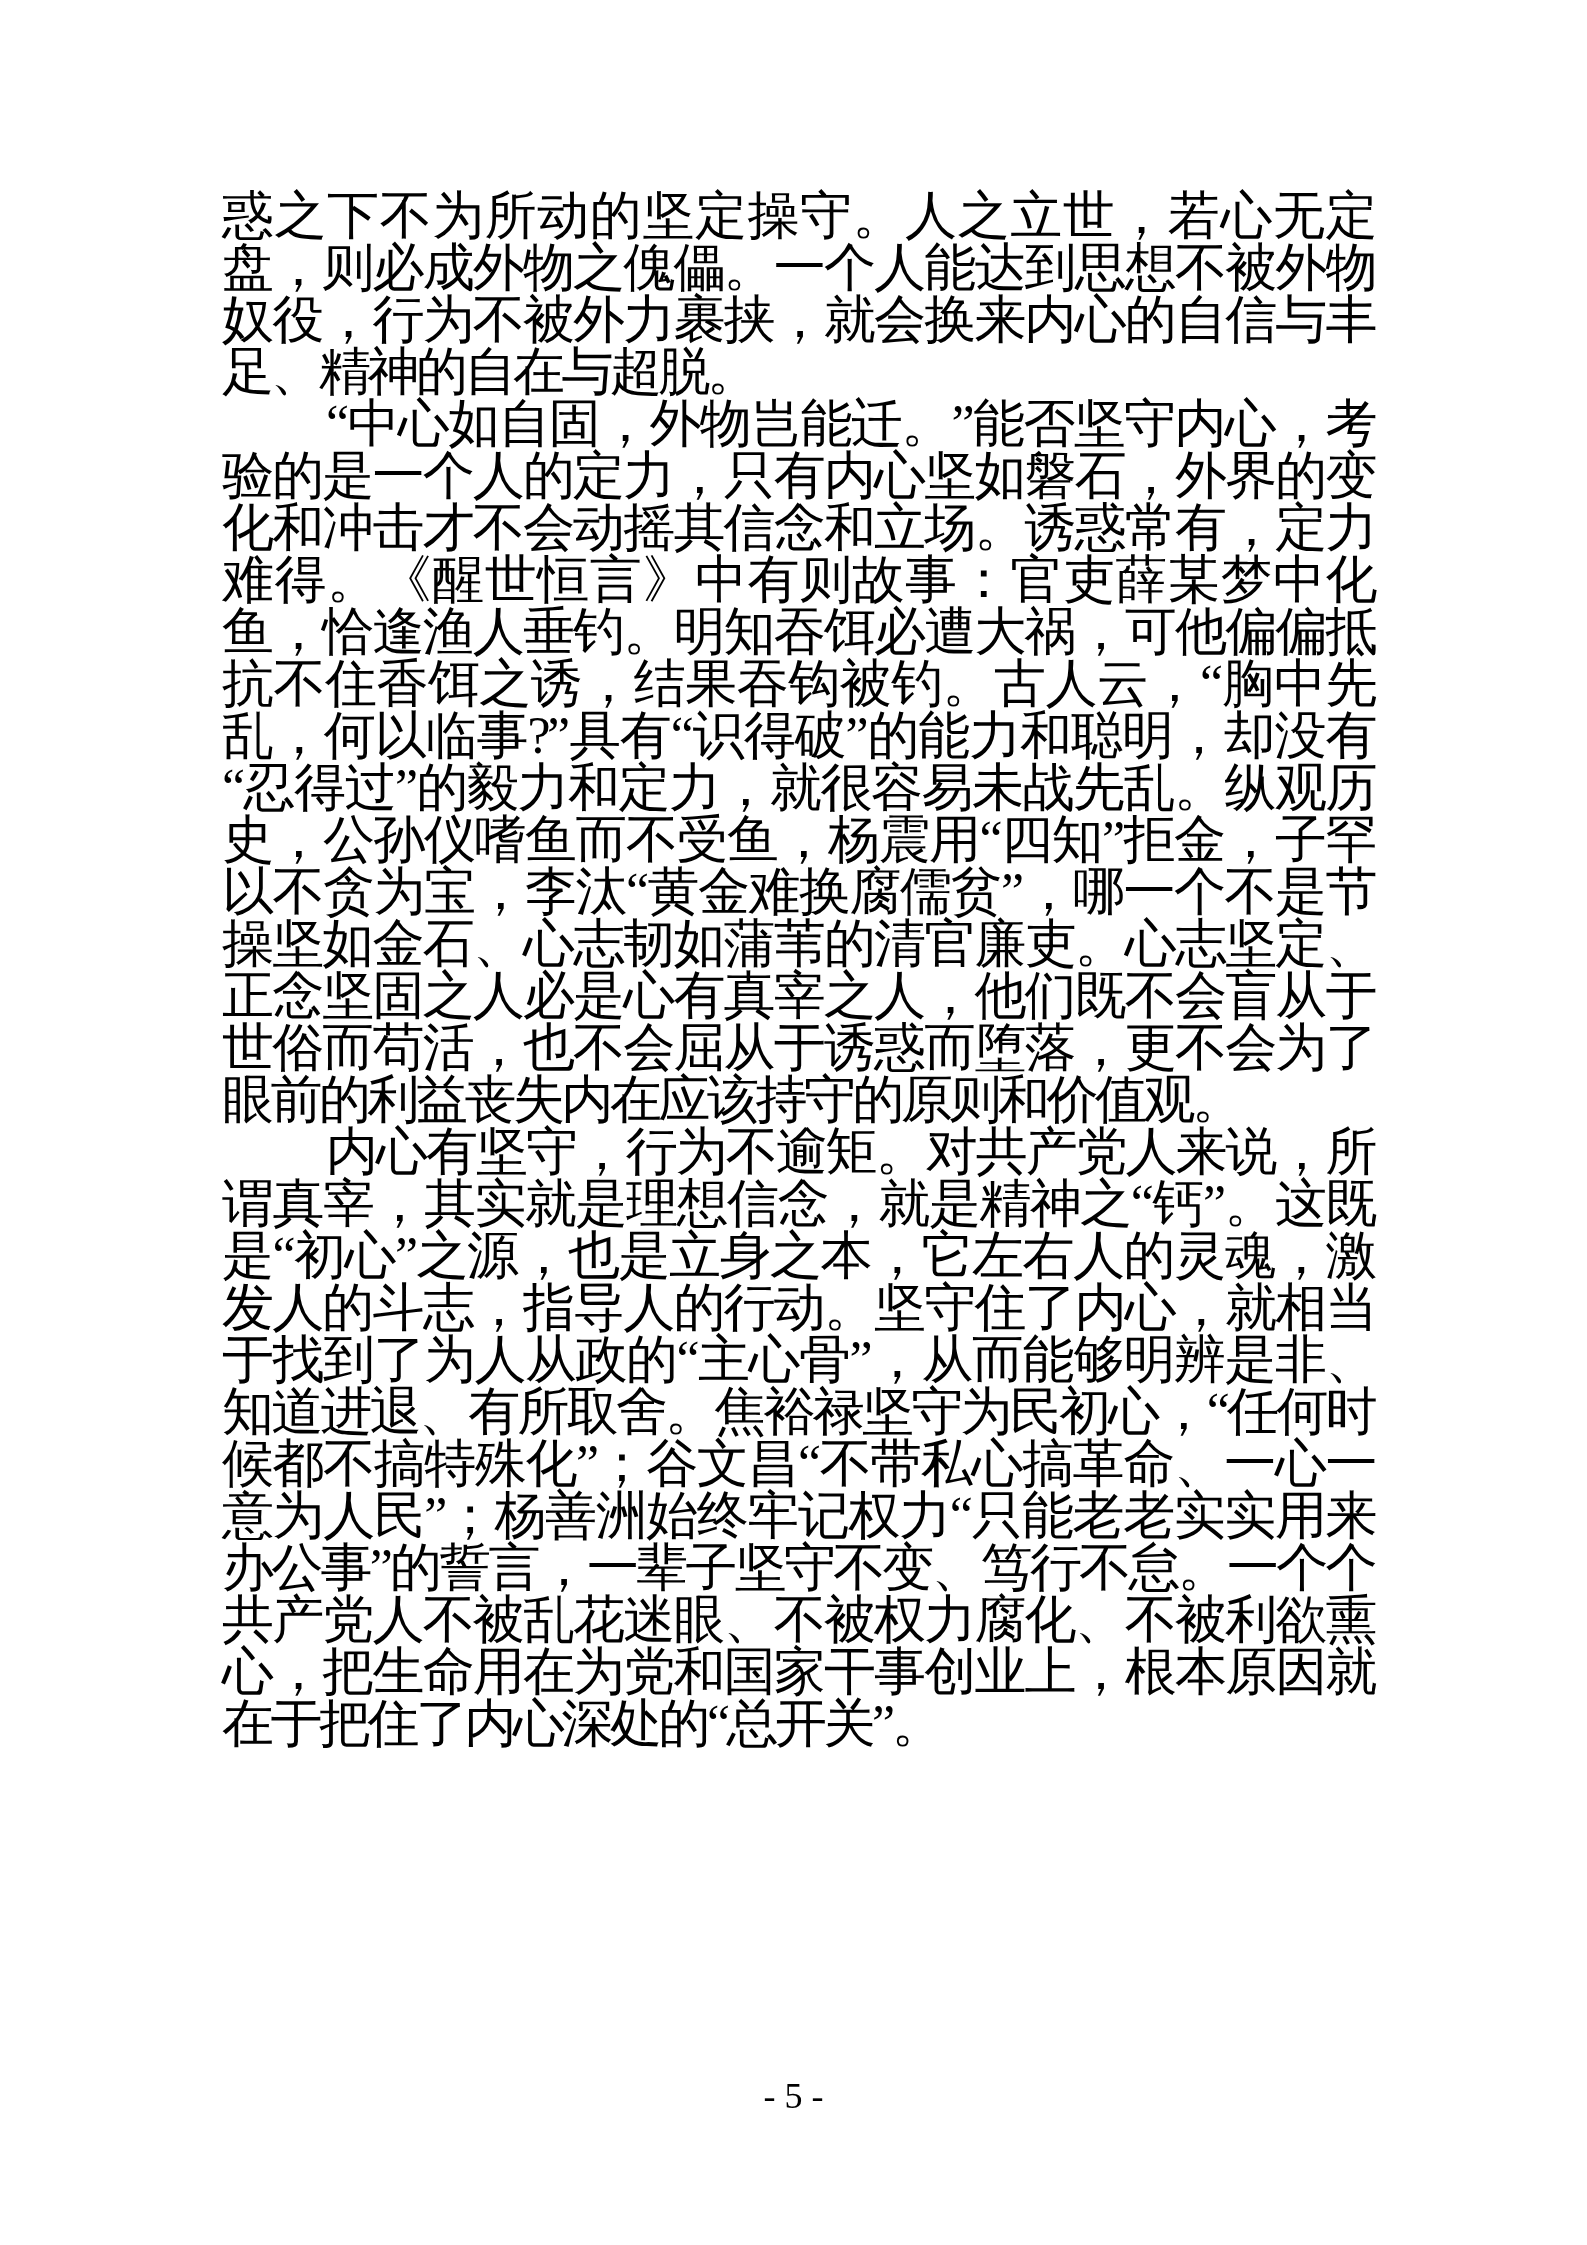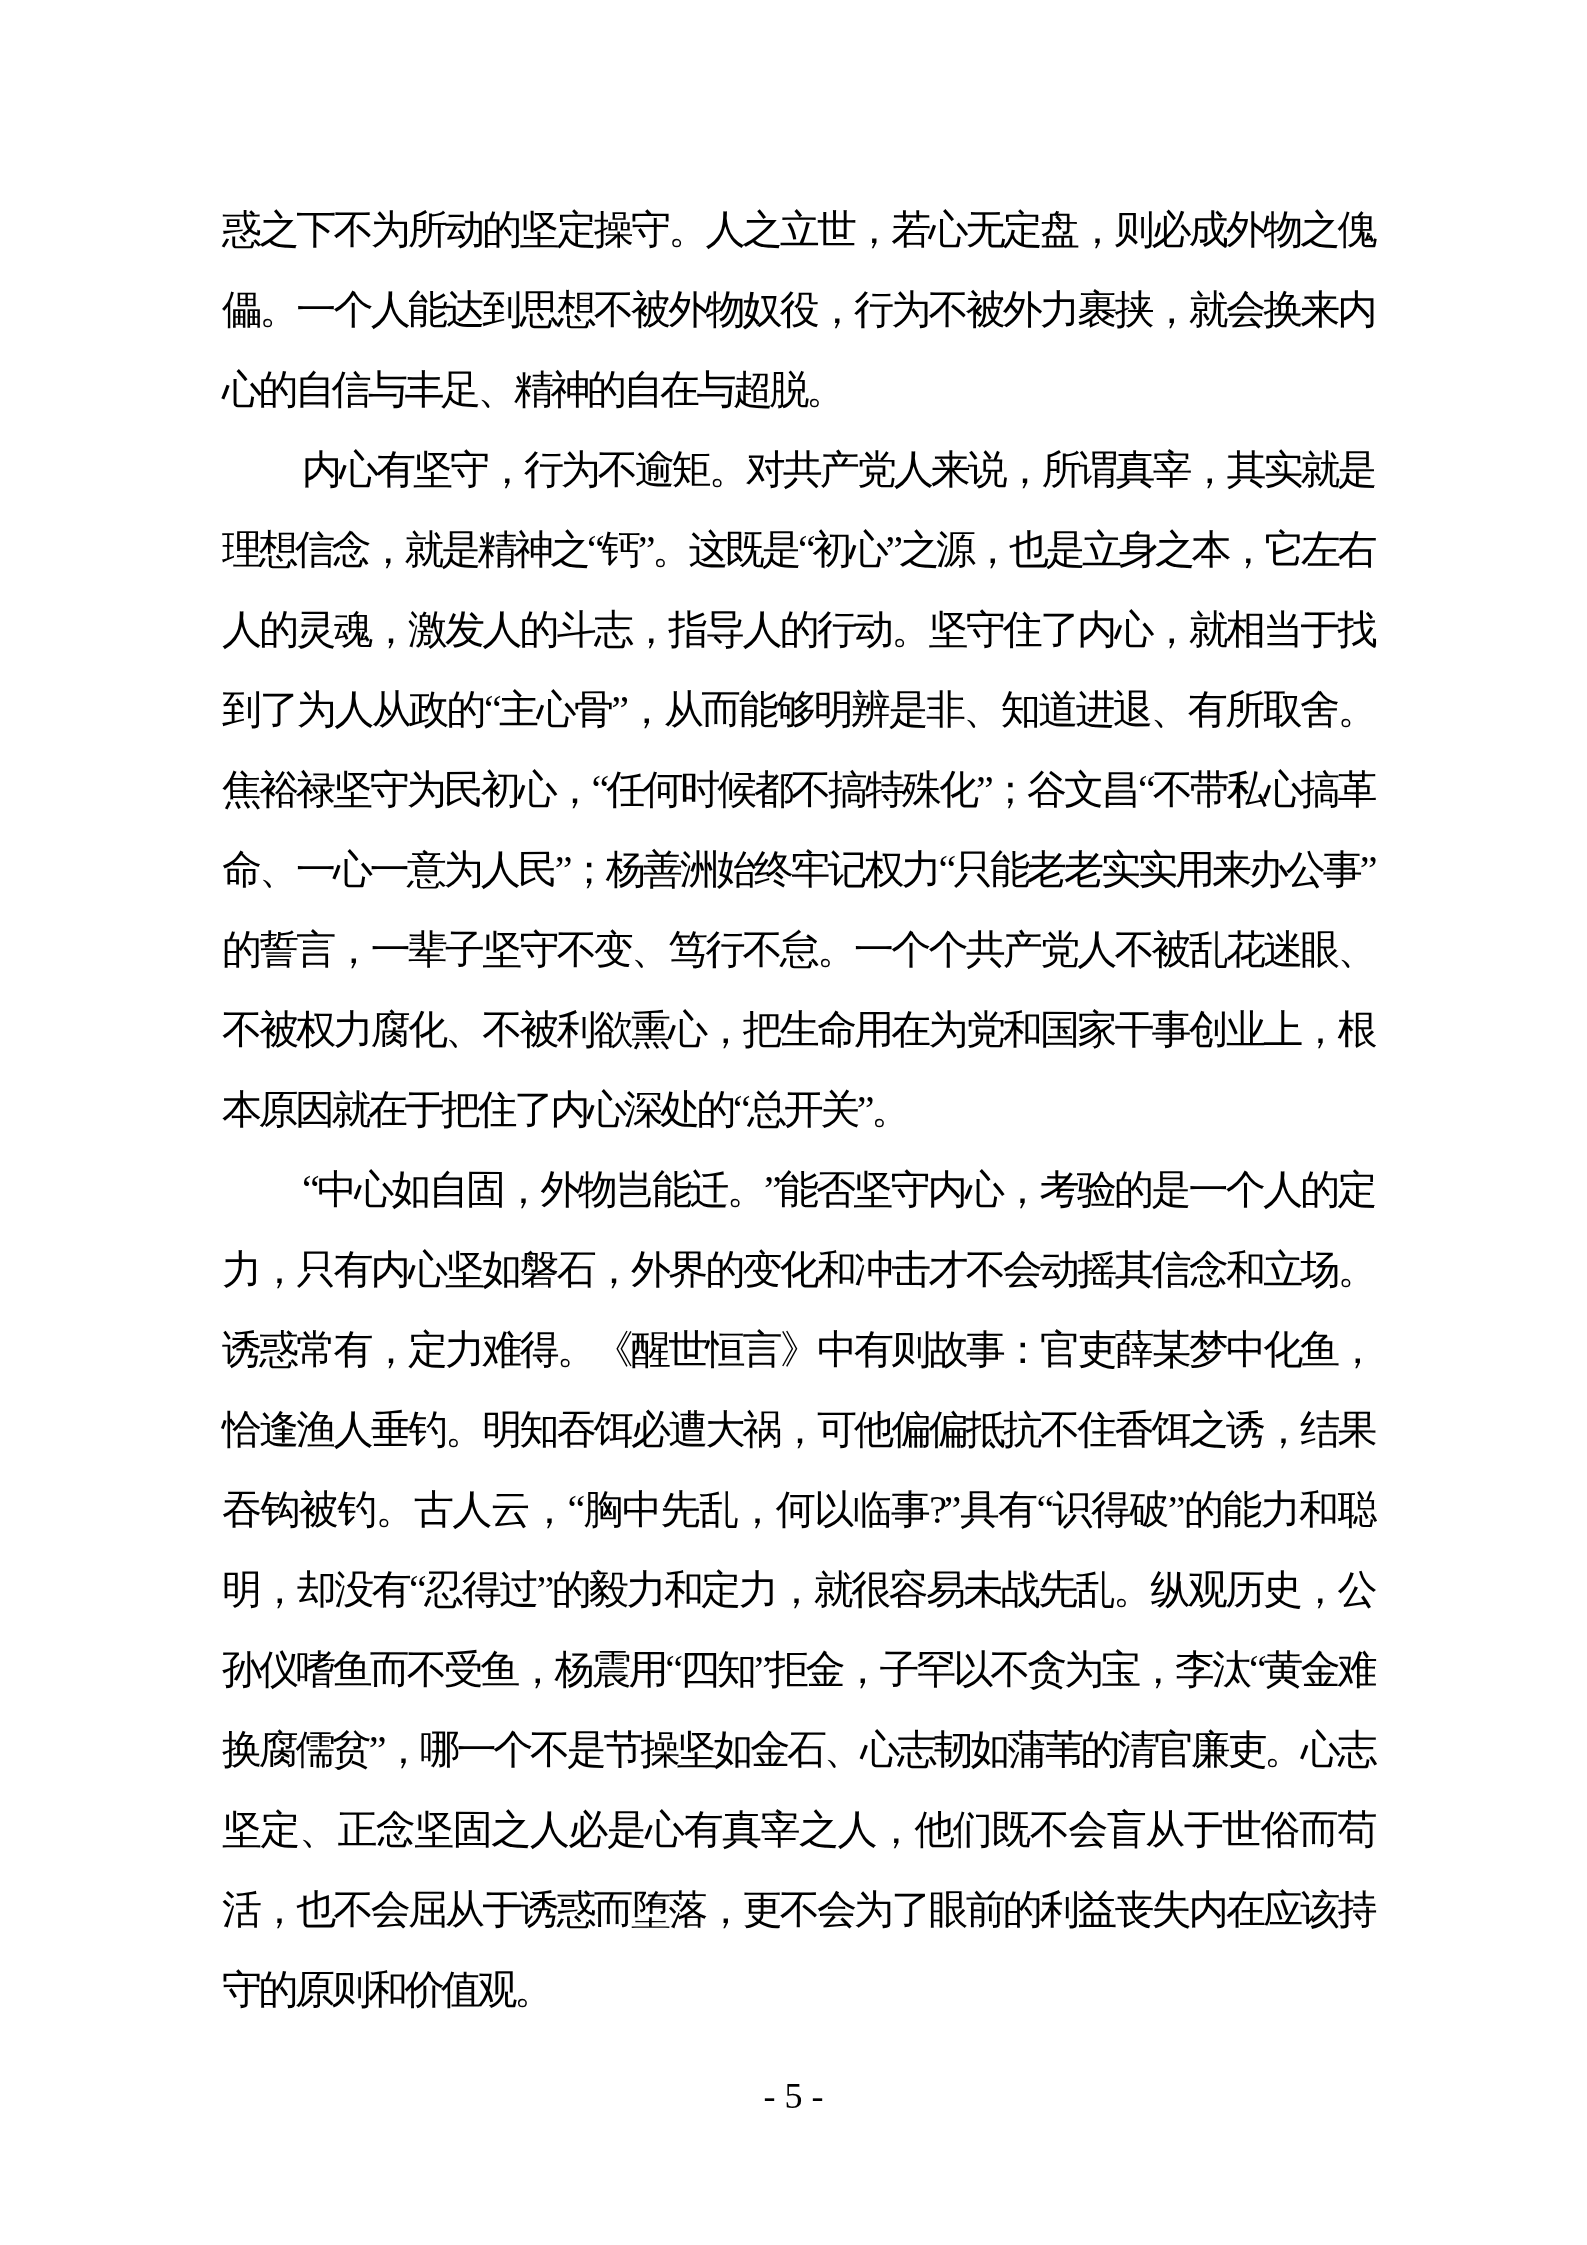--- a/index.html
+++ b/index.html
@@ -14,22 +14,22 @@
     background: #ffffff;
     color: #000000;
     font-family: "Liberation Serif", "DejaVu Serif", serif;
     overflow: hidden;
   }
   .body-text {
     position: absolute;
     left: 222px;
     top: 190px;
     width: 1152px;
-    font-size: 40px;
-    line-height: 80px;
+    font-size: 52px;
+    line-height: 52px;
     letter-spacing: -3.5px;
     text-align: justify;
     text-justify: inter-ideograph;
   }
   .body-text p {
     margin: 0;
     padding: 0;
   }
   .body-text p.indent {
     text-indent: 2em;
@@ -46,19 +46,19 @@
     color: #000000;
   }
 </style>
 </head>
 <body>
 
 <div class="page">
 
   <div class="body-text">
     <p>惑之下不为所动的坚定操守。人之立世，若心无定盘，则必成外物之傀儡。一个人能达到思想不被外物奴役，行为不被外力裹挟，就会换来内心的自信与丰足、精神的自在与超脱。</p>
+    <p class="indent">“中心如自固，外物岂能迁。”能否坚守内心，考验的是一个人的定力，只有内心坚如磐石，外界的变化和冲击才不会动摇其信念和立场。诱惑常有，定力难得。《醒世恒言》中有则故事：官吏薛某梦中化鱼，恰逢渔人垂钓。明知吞饵必遭大祸，可他偏偏抵抗不住香饵之诱，结果吞钩被钓。古人云，“胸中先乱，何以临事?”具有“识得破”的能力和聪明，却没有“忍得过”的毅力和定力，就很容易未战先乱。纵观历史，公孙仪嗜鱼而不受鱼，杨震用“四知”拒金，子罕以不贪为宝，李汰“黄金难换腐儒贫”，哪一个不是节操坚如金石、心志韧如蒲苇的清官廉吏。心志坚定、正念坚固之人必是心有真宰之人，他们既不会盲从于世俗而苟活，也不会屈从于诱惑而堕落，更不会为了眼前的利益丧失内在应该持守的原则和价值观。</p>
     <p class="indent">内心有坚守，行为不逾矩。对共产党人来说，所谓真宰，其实就是理想信念，就是精神之“钙”。这既是“初心”之源，也是立身之本，它左右人的灵魂，激发人的斗志，指导人的行动。坚守住了内心，就相当于找到了为人从政的“主心骨”，从而能够明辨是非、知道进退、有所取舍。焦裕禄坚守为民初心，“任何时候都不搞特殊化”；谷文昌“不带私心搞革命、一心一意为人民”；杨善洲始终牢记权力“只能老老实实用来办公事”的誓言，一辈子坚守不变、笃行不怠。一个个共产党人不被乱花迷眼、不被权力腐化、不被利欲熏心，把生命用在为党和国家干事创业上，根本原因就在于把住了内心深处的“总开关”。</p>
-    <p class="indent">“中心如自固，外物岂能迁。”能否坚守内心，考验的是一个人的定力，只有内心坚如磐石，外界的变化和冲击才不会动摇其信念和立场。诱惑常有，定力难得。《醒世恒言》中有则故事：官吏薛某梦中化鱼，恰逢渔人垂钓。明知吞饵必遭大祸，可他偏偏抵抗不住香饵之诱，结果吞钩被钓。古人云，“胸中先乱，何以临事?”具有“识得破”的能力和聪明，却没有“忍得过”的毅力和定力，就很容易未战先乱。纵观历史，公孙仪嗜鱼而不受鱼，杨震用“四知”拒金，子罕以不贪为宝，李汰“黄金难换腐儒贫”，哪一个不是节操坚如金石、心志韧如蒲苇的清官廉吏。心志坚定、正念坚固之人必是心有真宰之人，他们既不会盲从于世俗而苟活，也不会屈从于诱惑而堕落，更不会为了眼前的利益丧失内在应该持守的原则和价值观。</p>
   </div>
 
   <div class="page-number">- 5 -</div>
 
 </div>
 
 </body></html>

